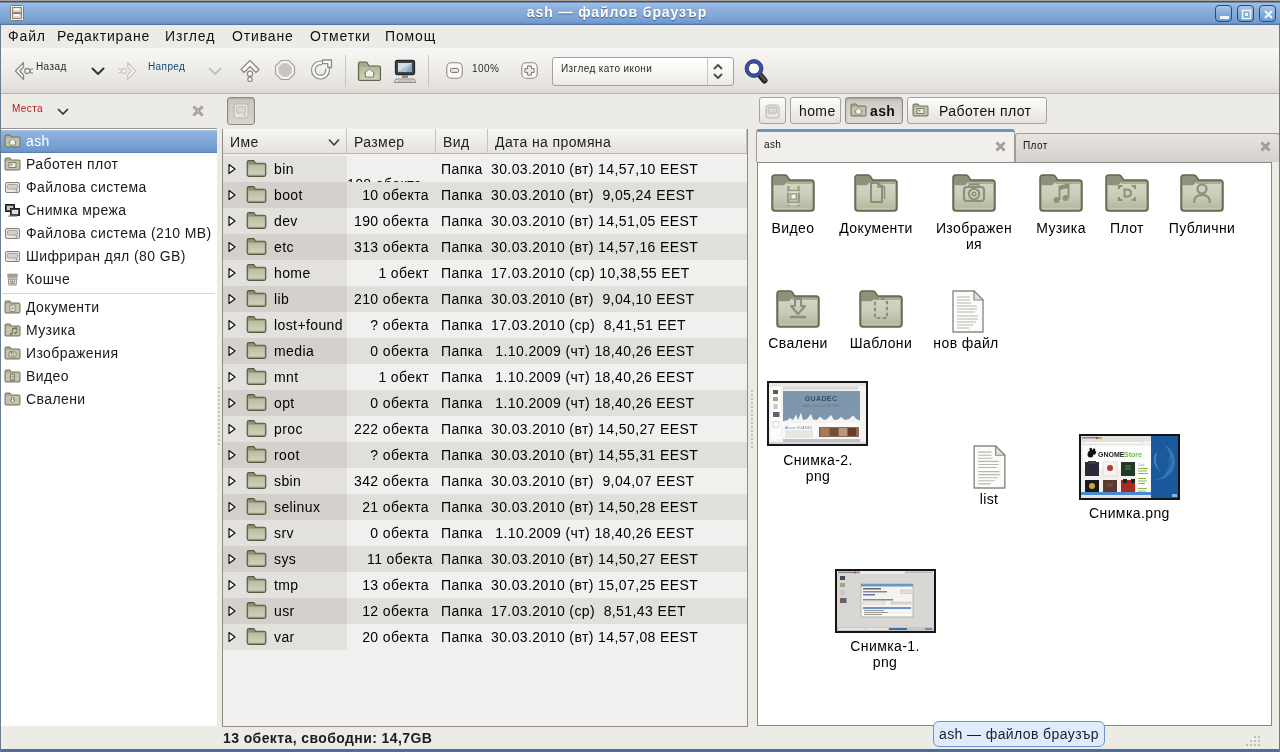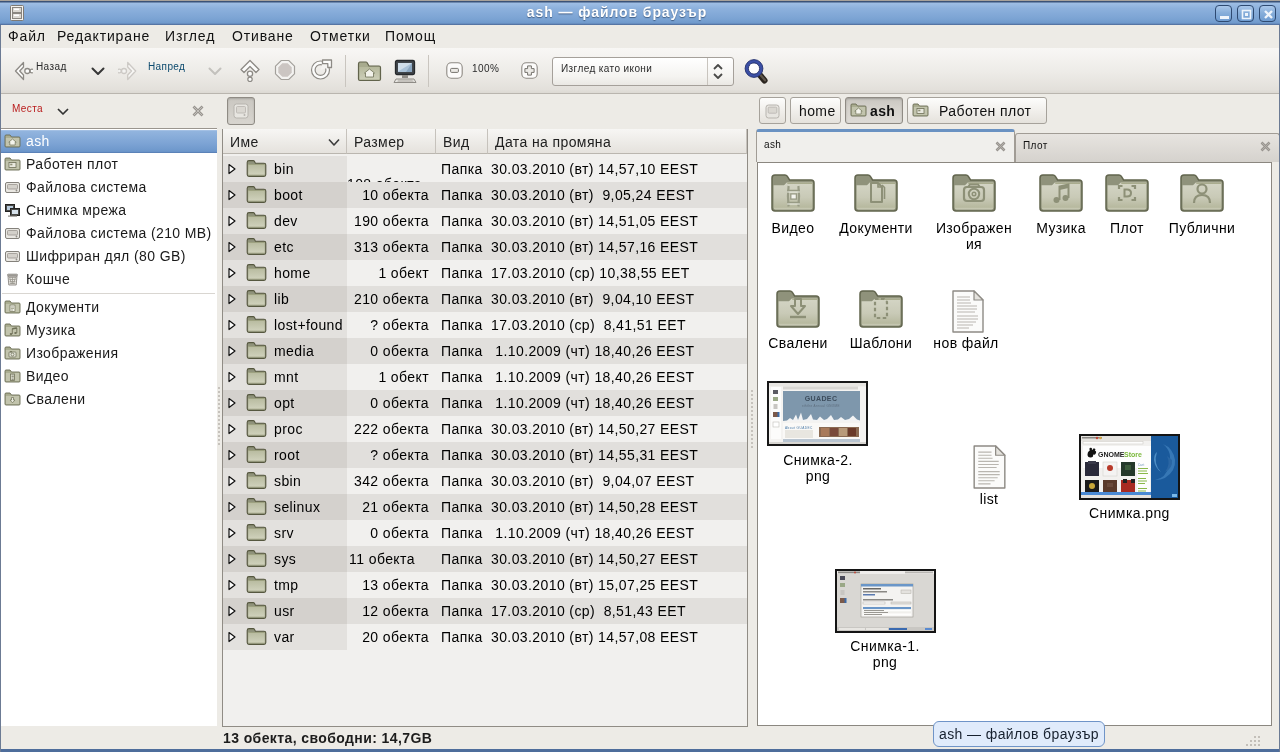--- a/index.html
+++ b/index.html
@@ -627,21 +627,21 @@
 <path d="M2.2 5 L18.8 5 L18.8 6 L2.2 6 Z" fill="#9da180"></path>
 <defs>
       <linearGradient id="sfg" x1="0" y1="0" x2="0" y2="1">
         <stop offset="0" stop-color="#b7ba9e"></stop>
         <stop offset="0.85" stop-color="#cdcfb9"></stop>
         <stop offset="1" stop-color="#b0b296"></stop>
       </linearGradient>
     </defs>
 </svg>
 <div class="ct" style="left:274px;top:551px">sys</div>
-<div class="ct" style="left:341px;top:551px;width:82px;text-align:center">11 обекта</div>
+<div class="ct" style="left:367px;top:551px;width:82px;text-align:left">11 обекта</div>
 <div class="ct" style="left:441px;top:551px">Папка</div>
 <div class="ct" style="left:491px;top:551px">30.03.2010 (вт) 14,50,27 EEST</div>
 <div class="cell" style="left:223px;top:572px;width:124px;background:#e3e1de"></div>
 <div class="cell" style="left:347px;top:572px;width:400px;background:#f1f0ee"></div>
 <svg class="abs" style="left:227px;top:579px" width="10" height="12">
     <path d="M2 1.5 L8 6 L2 10.5 Z" fill="#fdfdfc" stroke="#111" stroke-width="1.2" stroke-linejoin="round"></path>
   </svg>
 <svg class="abs" style="left:246px;top:575px" width="21" height="19" viewBox="0 0 21 19">
 <path d="M1.2 3.4 Q1.2 1.6 3 1.6 L7.2 1.6 Q8 1.6 8.4 2.3 L9.4 4.2 L18 4.2 Q19.8 4.2 19.8 6 L19.8 15.6 Q19.8 17.4 18 17.4 L3 17.4 Q1.2 17.4 1.2 15.6 Z" fill="#8f927a" stroke="#55573f" stroke-width="1.1"></path>
 <path d="M2.2 5 L18.8 5 L18.8 16.4 L2.2 16.4 Z" fill="url(#sfg)"></path>

